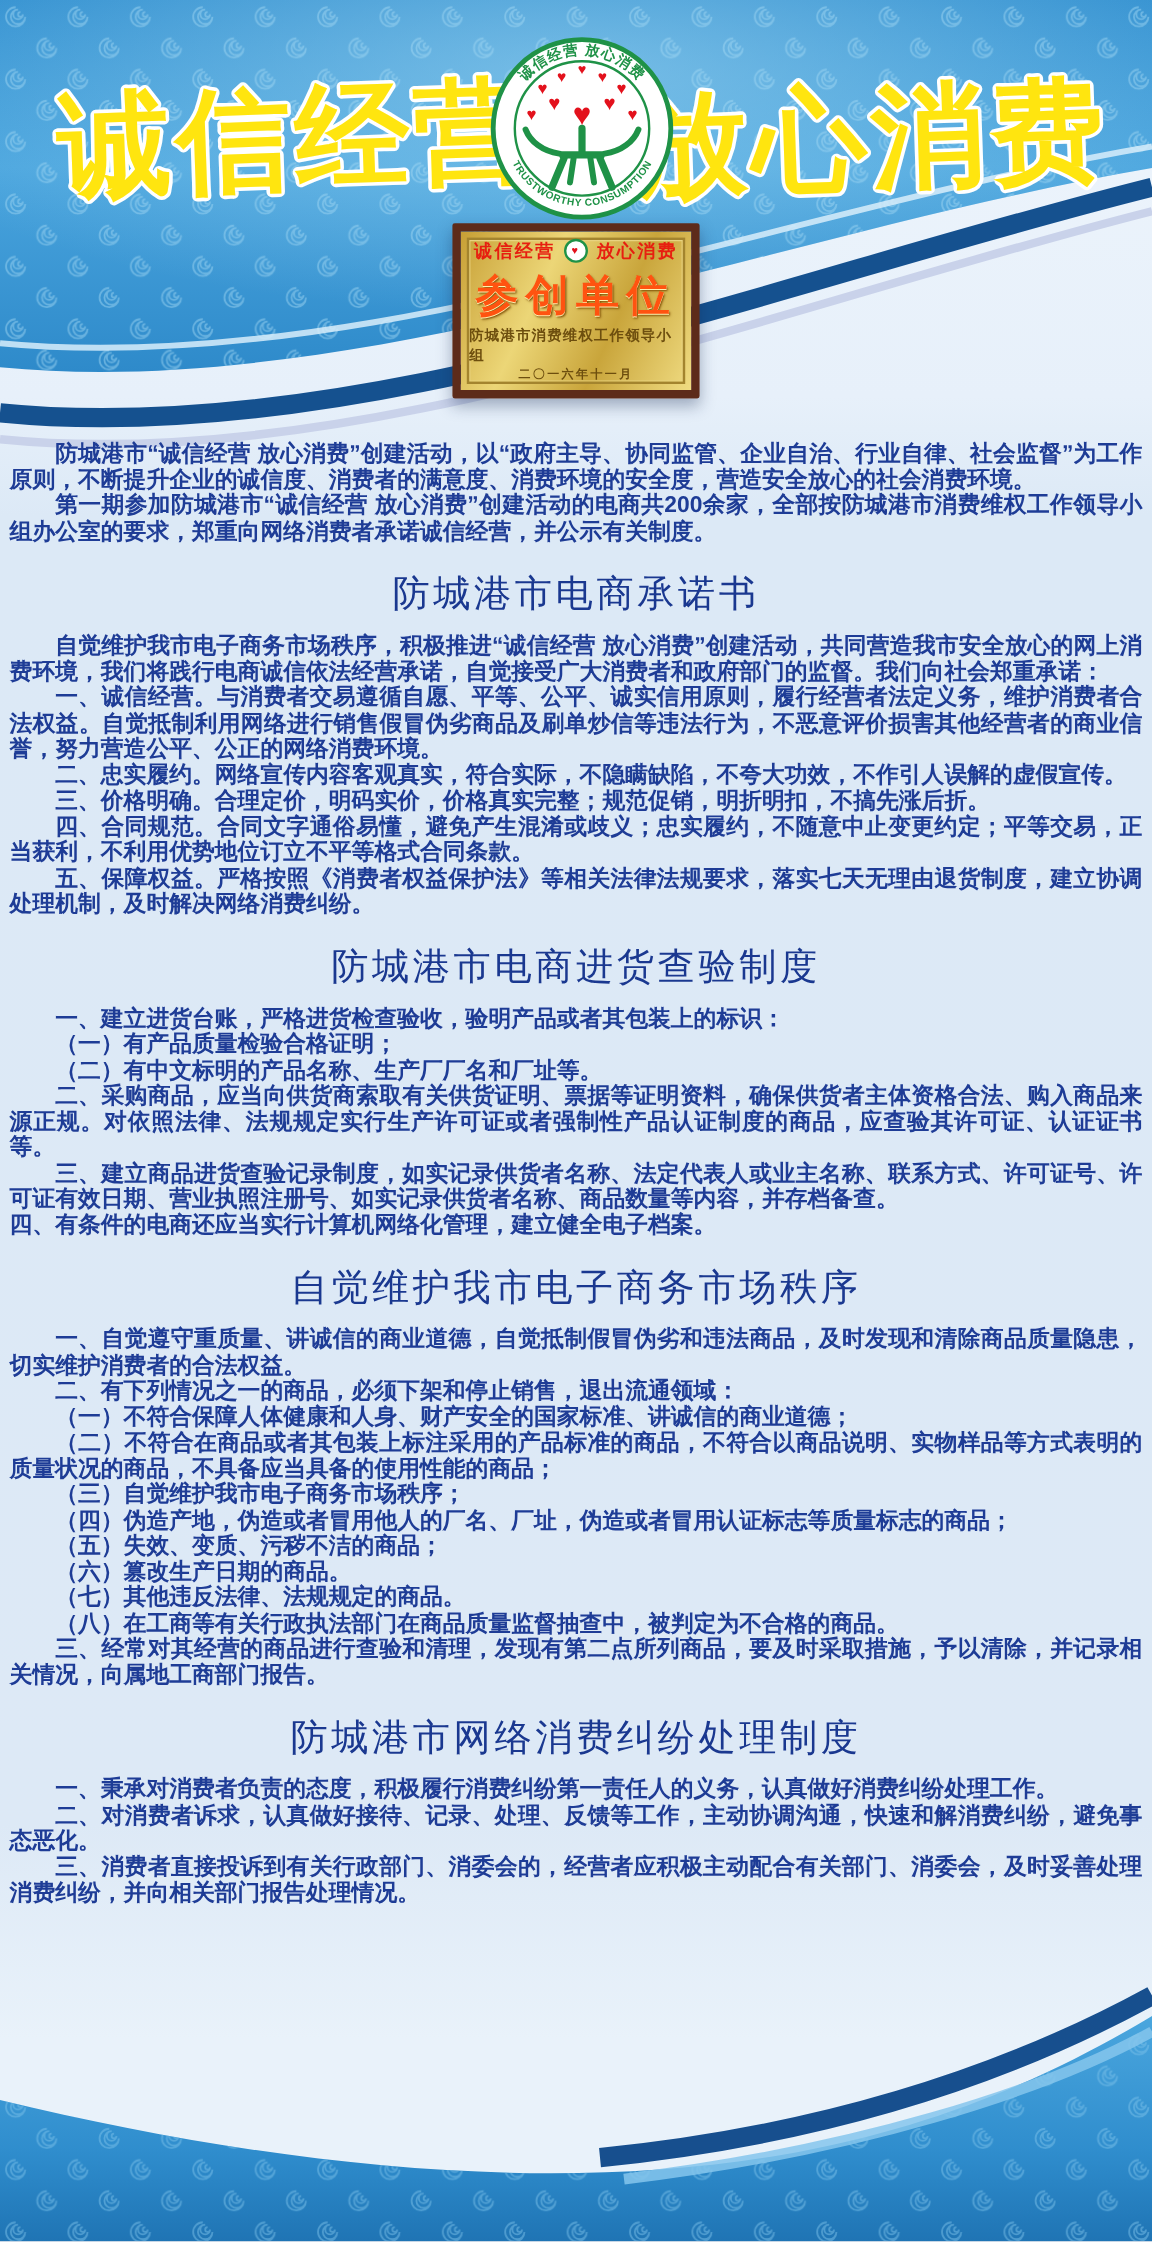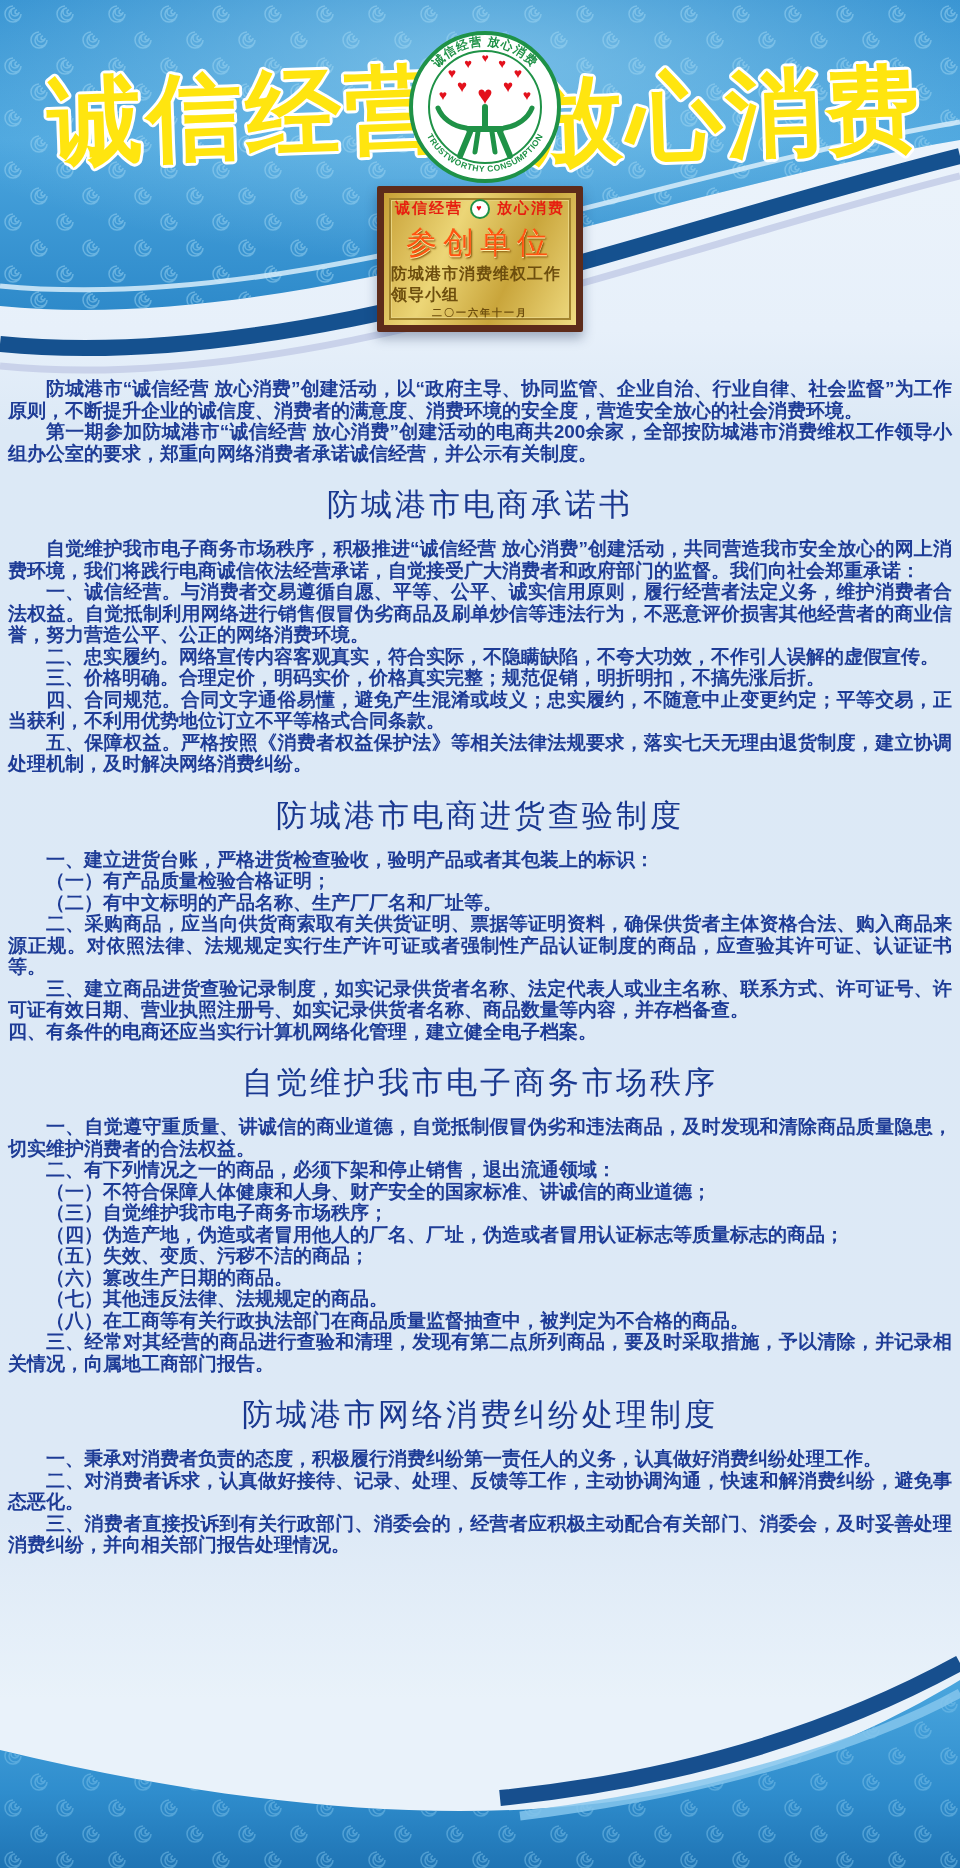--- a/index.html
+++ b/index.html
@@ -22,28 +22,28 @@
   }
   .plaque-inner{
     box-sizing:border-box;width:100%;height:100%;border:2px solid #a3842e;
     display:flex;flex-direction:column;align-items:center;justify-content:center;
     box-shadow:inset 0 0 0 1px #e8d380;
   }
   .plaque-top{display:flex;align-items:center;justify-content:center;gap:7px;
     color:#e71f10;font-size:15px;font-weight:bold;letter-spacing:2px;}
   .mini-logo{width:16px;height:16px;border:2px solid #1f9247;border-radius:50%;background:#fff;
     display:flex;align-items:center;justify-content:center;font-size:9px;color:#e3111c;line-height:1;}
-  .plaque-main{font-size:31px;font-weight:normal;color:#ff5310;letter-spacing:6px;margin-top:3px;
+  .plaque-main{font-size:36px;font-weight:bold;color:#ff5310;letter-spacing:6px;margin-top:3px;
     text-shadow:0 1px 0 #fff3b0,1px 2px 2px #7a4a00;}
-  .plaque-issuer{margin-top:0;font-size:16px;font-weight:bold;color:#6d4e0e;letter-spacing:1px;}
+  .plaque-issuer{margin-top:0;font-size:12px;font-weight:bold;color:#6d4e0e;letter-spacing:1px;}
   .plaque-date{font-size:10px;font-weight:bold;color:#6d4e0e;letter-spacing:2px;}
 
   
   .content{
-    position:absolute;top:378px;left:8px;width:944px;
+    position:absolute;top:368px;left:8px;width:944px;
     color:#1e3c96;font-weight:bold;font-size:19px;line-height:21.5px;text-align:justify;
   }
   .para{margin:0;text-indent:2em;}
   .para.noindent{text-indent:0;}
   .section-title{
     margin:22px 0 15px 0;font-size:31px;line-height:37px;font-weight:normal;
     text-align:center;letter-spacing:3px;color:#1a3890;text-indent:0;
   }
 </style>
 </head>
@@ -148,20 +148,21 @@
         <p class="para">一、建立进货台账，严格进货检查验收，验明产品或者其包装上的标识：</p>
         <p class="para">（一）有产品质量检验合格证明；</p>
         <p class="para">（二）有中文标明的产品名称、生产厂厂名和厂址等。</p>
         <p class="para">二、采购商品，应当向供货商索取有关供货证明、票据等证明资料，确保供货者主体资格合法、购入商品来源正规。对依照法律、法规规定实行生产许可证或者强制性产品认证制度的商品，应查验其许可证、认证证书等。</p>
         <p class="para">三、建立商品进货查验记录制度，如实记录供货者名称、法定代表人或业主名称、联系方式、许可证号、许可证有效日期、营业执照注册号、如实记录供货者名称、商品数量等内容，并存档备查。</p>
         <p class="para noindent">四、有条件的电商还应当实行计算机网络化管理，建立健全电子档案。</p>
         <h2 class="section-title">自觉维护我市电子商务市场秩序</h2>
         <p class="para">一、自觉遵守重质量、讲诚信的商业道德，自觉抵制假冒伪劣和违法商品，及时发现和清除商品质量隐患，切实维护消费者的合法权益。</p>
         <p class="para">二、有下列情况之一的商品，必须下架和停止销售，退出流通领域：</p>
         <p class="para">（一）不符合保障人体健康和人身、财产安全的国家标准、讲诚信的商业道德；</p>
+        <p class="para">（二）不符合在商品或者其包装上标注采用的产品标准的商品，不符合以商品说明、实物样品等方式表明的质量状况的商品，不具备应当具备的使用性能的商品；</p>
         <p class="para">（三）自觉维护我市电子商务市场秩序；</p>
         <p class="para">（四）伪造产地，伪造或者冒用他人的厂名、厂址，伪造或者冒用认证标志等质量标志的商品；</p>
         <p class="para">（五）失效、变质、污秽不洁的商品；</p>
         <p class="para">（六）篡改生产日期的商品。</p>
         <p class="para">（七）其他违反法律、法规规定的商品。</p>
         <p class="para">（八）在工商等有关行政执法部门在商品质量监督抽查中，被判定为不合格的商品。</p>
         <p class="para">三、经常对其经营的商品进行查验和清理，发现有第二点所列商品，要及时采取措施，予以清除，并记录相关情况，向属地工商部门报告。</p>
         <h2 class="section-title">防城港市网络消费纠纷处理制度</h2>
         <p class="para">一、秉承对消费者负责的态度，积极履行消费纠纷第一责任人的义务，认真做好消费纠纷处理工作。</p>
         <p class="para">二、对消费者诉求，认真做好接待、记录、处理、反馈等工作，主动协调沟通，快速和解消费纠纷，避免事态恶化。</p>

